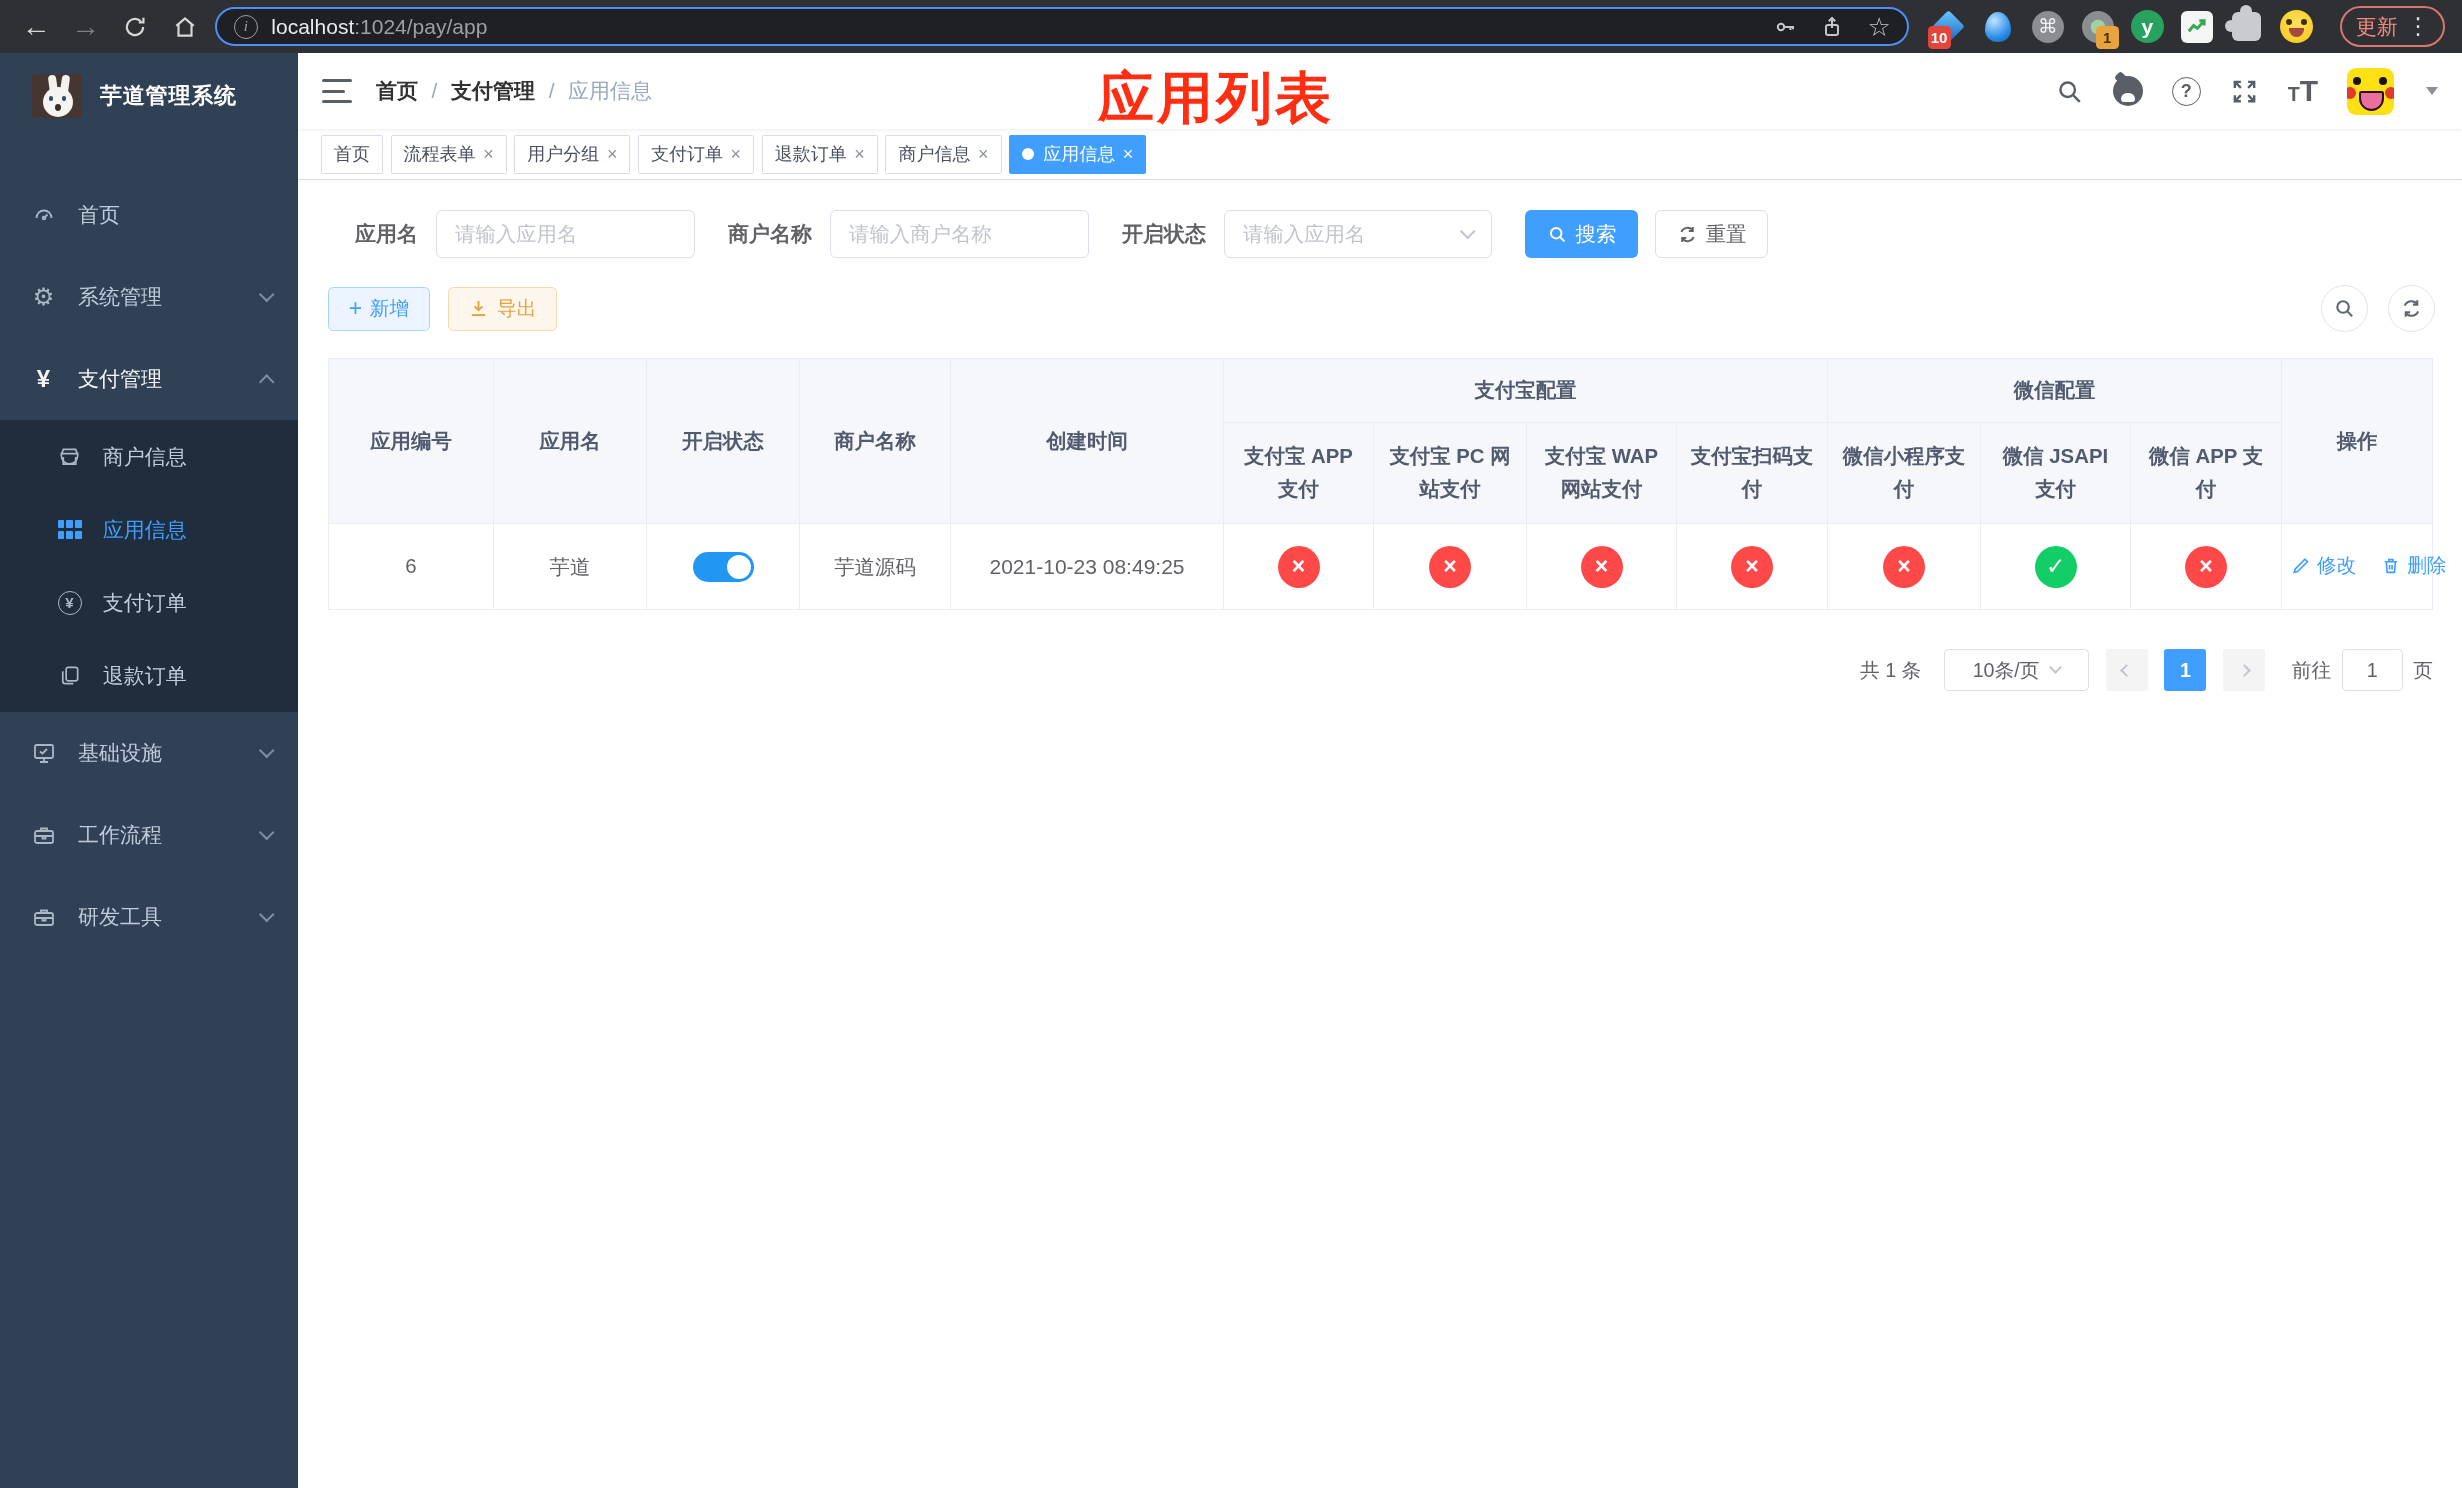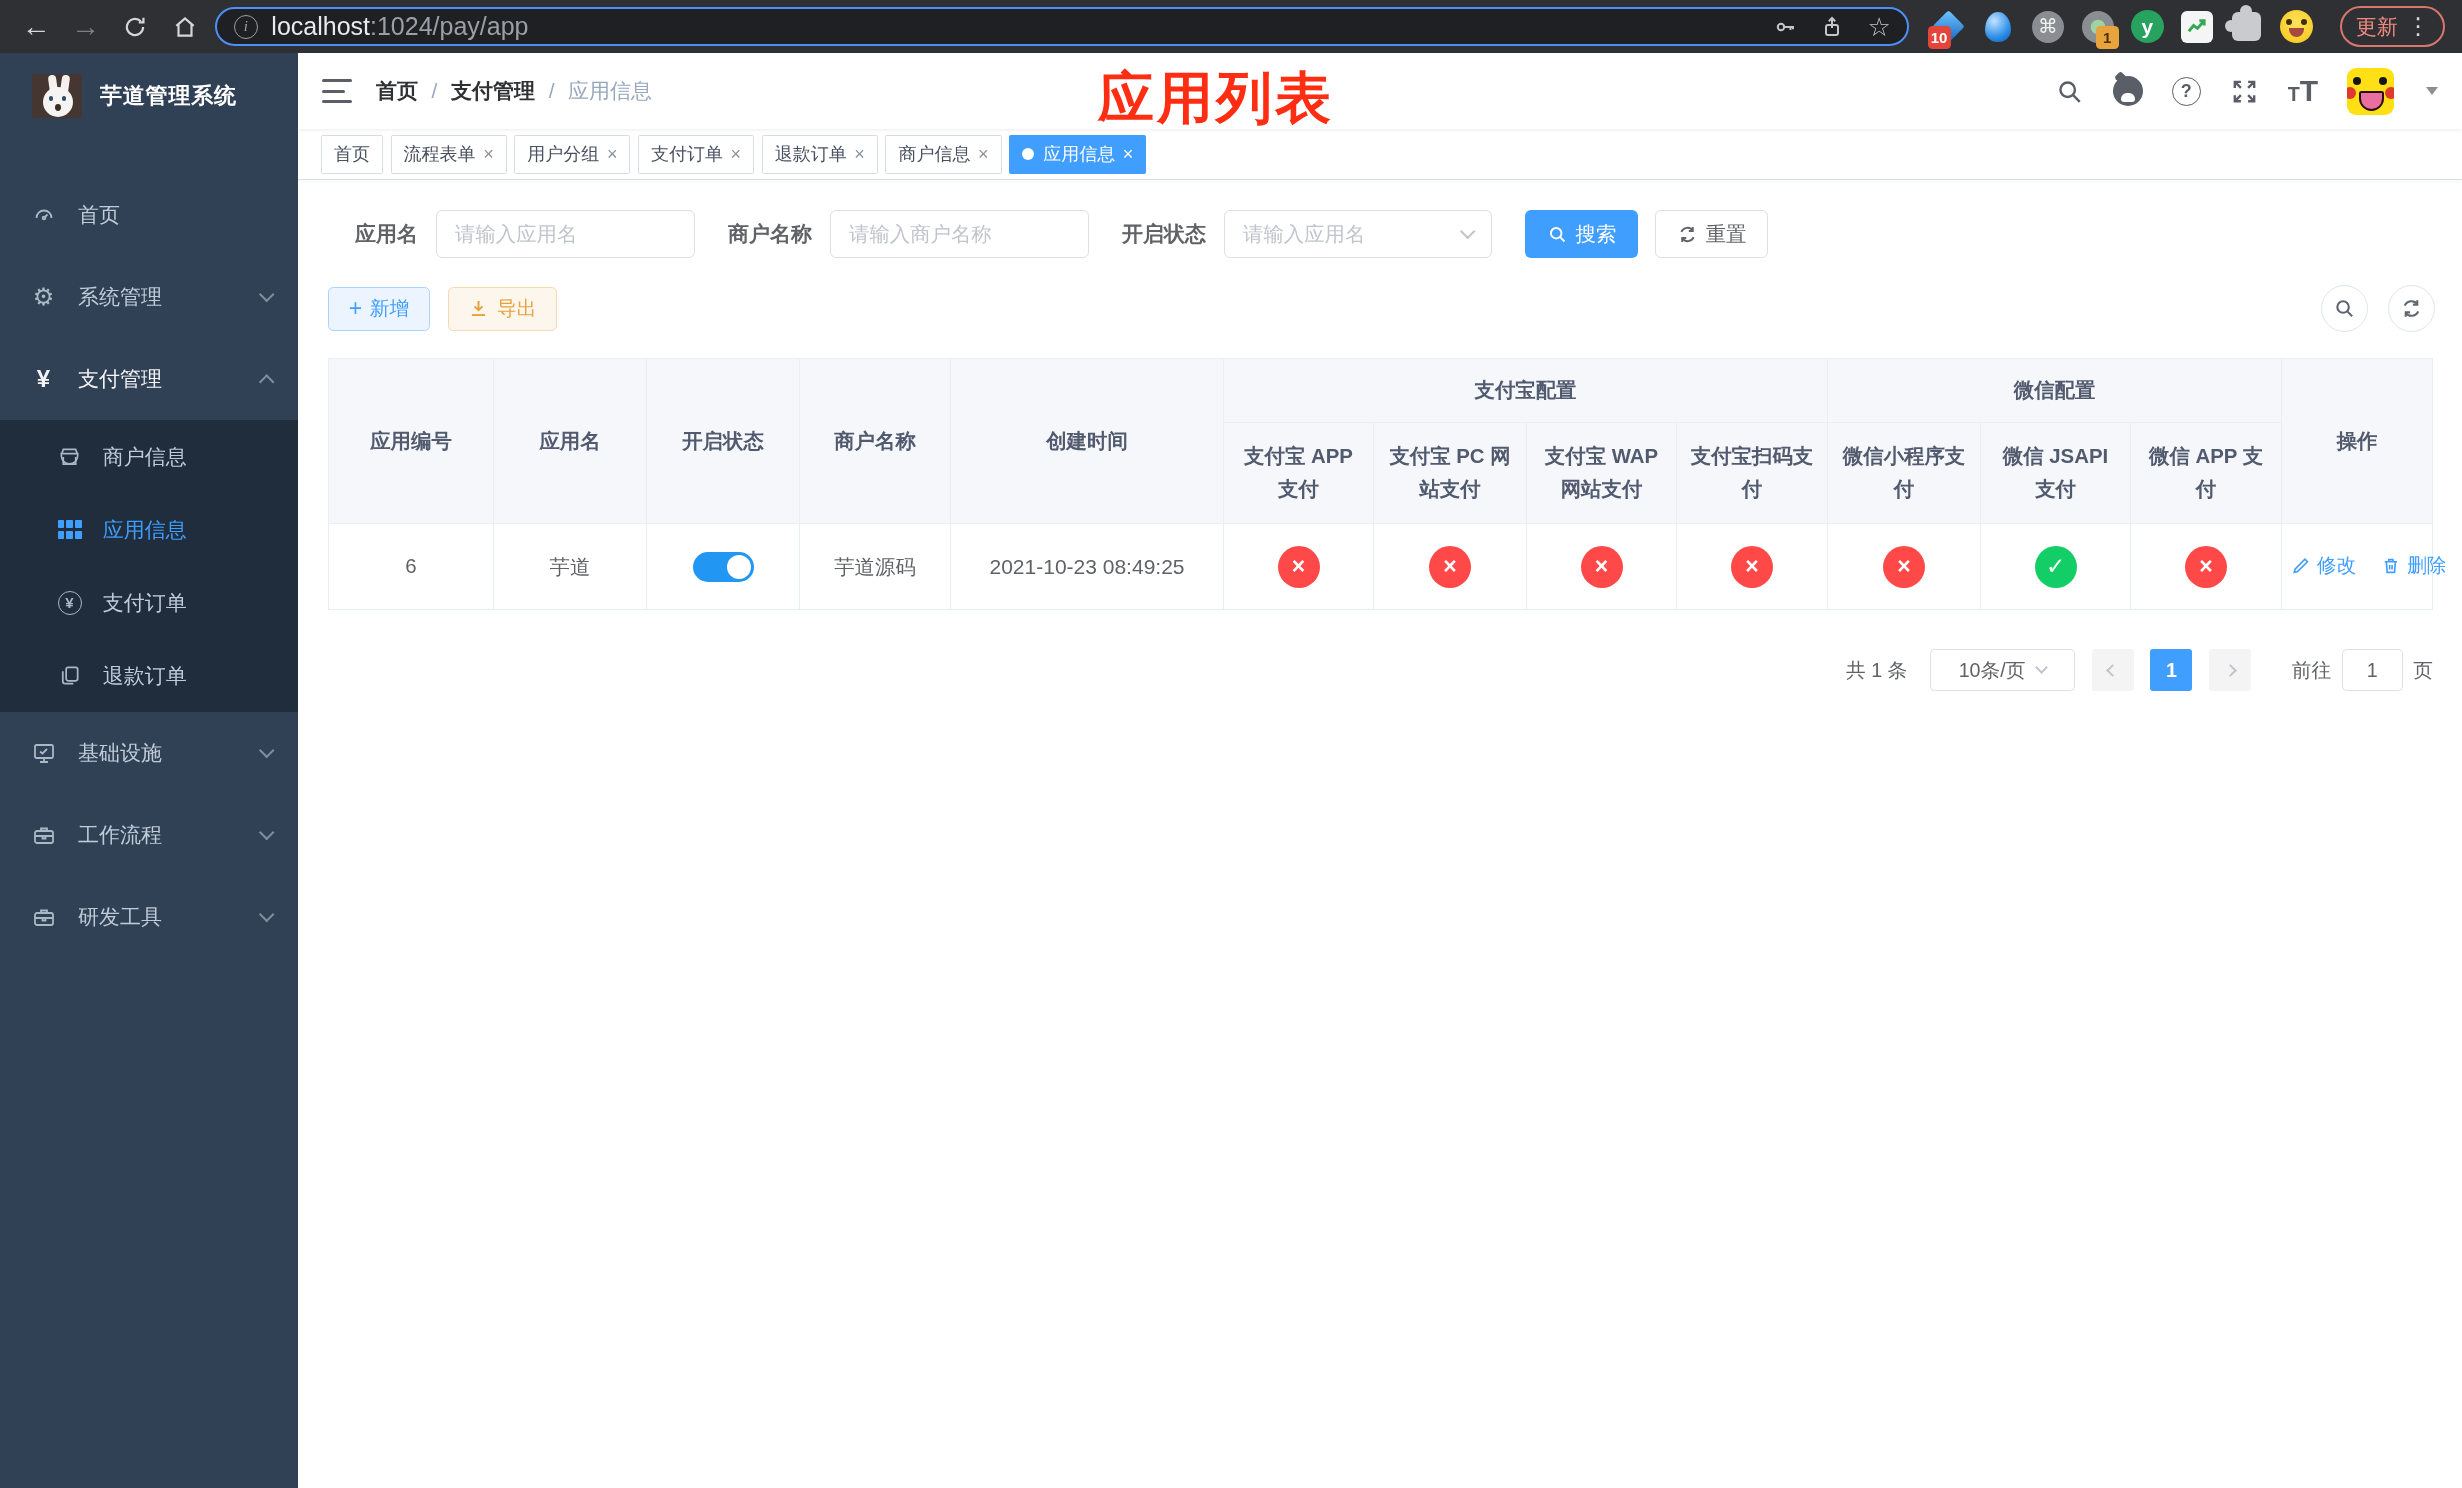--- a/index.html
+++ b/index.html
@@ -6,21 +6,21 @@
   html,body { width:2462px; height:1489px; }
   body { font-family:"Liberation Sans","DejaVu Sans",sans-serif; background:#fff; overflow:hidden; position:relative; }
 
   
   .browser-bar { position:absolute; top:0; left:0; width:2462px; height:53px; background:#2f3033; display:flex; align-items:center; padding:0 16.7px; gap:10.6px; }
   .bnav { width:39px; height:39px; display:flex; align-items:center; justify-content:center; color:#d6d6d6; font-size:29px; border-radius:50%; flex:none; }
   .bnav.dim { color:#7d7f83; }
   .bnav svg { width:26px; height:26px; stroke:#d6d6d6; stroke-width:2; fill:none; }
   .url-bar { flex:1; height:39px; background:#1f2023; border:2.3px solid #4d8ef7; border-radius:21px; display:flex; align-items:center; padding:0 16.7px; gap:13.6px; min-width:0; }
   .info-badge { width:24px; height:24px; border:1.9px solid #9aa0a6; border-radius:50%; color:#9aa0a6; font-size:15px; font-style:italic; font-family:"Liberation Serif",serif; display:flex; align-items:center; justify-content:center; flex:none; }
-  .url-text { font-size:25px; white-space:nowrap; overflow:hidden; flex:1; }
+  .url-text { font-size:21px; white-space:nowrap; overflow:hidden; flex:1; }
   .url-text .host { color:#e8eaed; }
   .url-text .rest { color:#9aa0a6; }
   .urlbar-icons { display:flex; align-items:center; gap:23px; color:#c3c6cb; flex:none; }
   .urlbar-icons svg { width:24px; height:24px; stroke:#c3c6cb; stroke-width:2; fill:none; }
   .star-glyph { font-size:26px; color:#c3c6cb; line-height:1; }
   .extensions { display:flex; align-items:center; gap:16.7px; margin-left:12px; flex:none; }
   .ext { position:relative; width:33px; height:33px; display:flex; align-items:center; justify-content:center; flex:none; }
   .badge { position:absolute; bottom:-6px; min-width:23px; height:23px; border-radius:4.5px; font-size:15px; font-weight:700; display:flex; align-items:center; justify-content:center; padding:0 3px; }
   .badge.red { left:-4.5px; background:#e4453a; color:#fff; }
   .badge.orange { right:-4.5px; background:#e8a33d; color:#4d3000; }
@@ -148,21 +148,21 @@
   
   .pagination { width:2105px; margin-top:39px; display:flex; align-items:center; justify-content:flex-end; gap:16.7px; color:#606266; font-size:19.7px; }
   .pg-total { margin-right:6px; }
   .pg-size { width:145px; height:42px; border:1.5px solid #dcdfe6; border-radius:4.5px; display:flex; align-items:center; justify-content:center; gap:12px; color:#606266; cursor:pointer; }
   .pg-size .cv { width:9px; height:9px; border-color:#c0c4cc; }
   .pg-btn { width:42px; height:42px; border-radius:3px; background:#f4f4f5; display:flex; align-items:center; justify-content:center; cursor:default; }
   .pg-btn .cv { width:9px; height:9px; border-color:#c0c4cc; margin:0; }
   .pg-btn .cv.left { transform:rotate(135deg); }
   .pg-btn .cv.right { transform:rotate(-45deg); }
   .pg-cur { width:42px; height:42px; border-radius:3px; background:#409eff; color:#fff; font-weight:700; display:flex; align-items:center; justify-content:center; }
-  .pg-goto { display:flex; align-items:center; gap:10.6px; margin-left:24px; }
+  .pg-goto { display:flex; align-items:center; gap:10.6px; margin-left:10px; }
   .pg-goto input { width:61px; height:42px; border:1.5px solid #dcdfe6; border-radius:4.5px; text-align:center; font-size:19.7px; color:#606266; outline:none; font-family:inherit; }
 </style>
 </head>
 <body>
 
 <div class="browser-bar">
   <div class="bnav">
       <span>←</span>
     </div>
   <div class="bnav dim">

